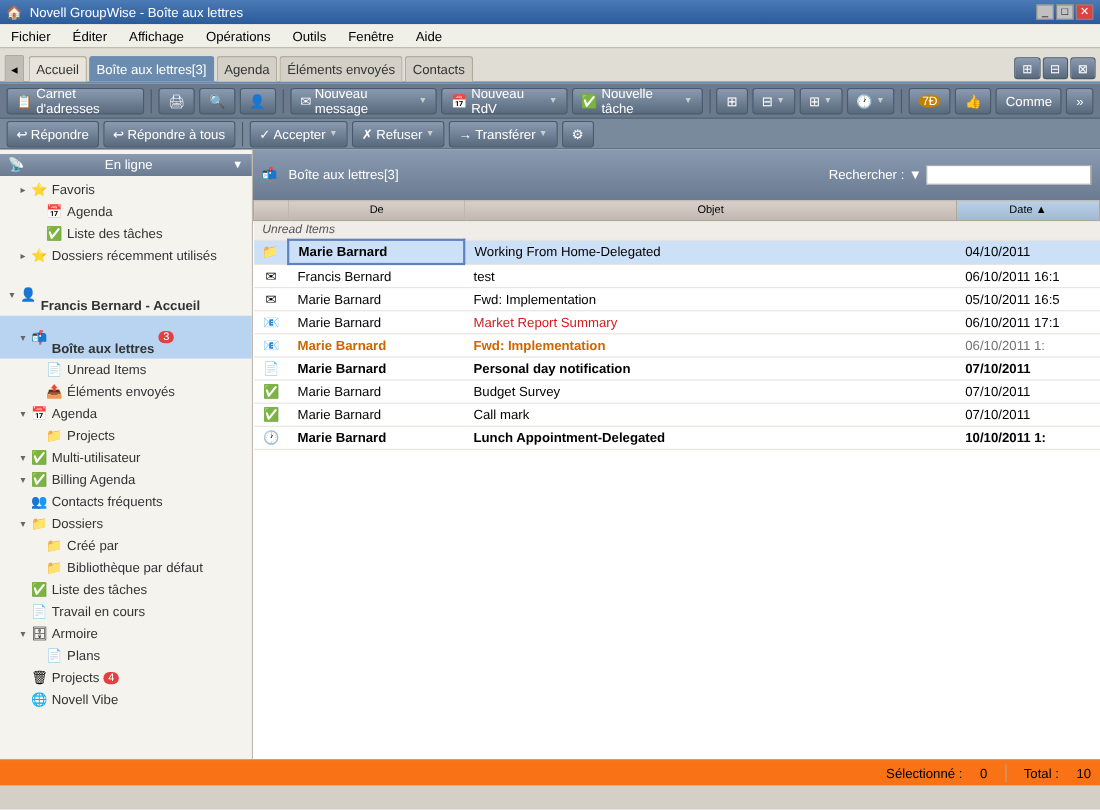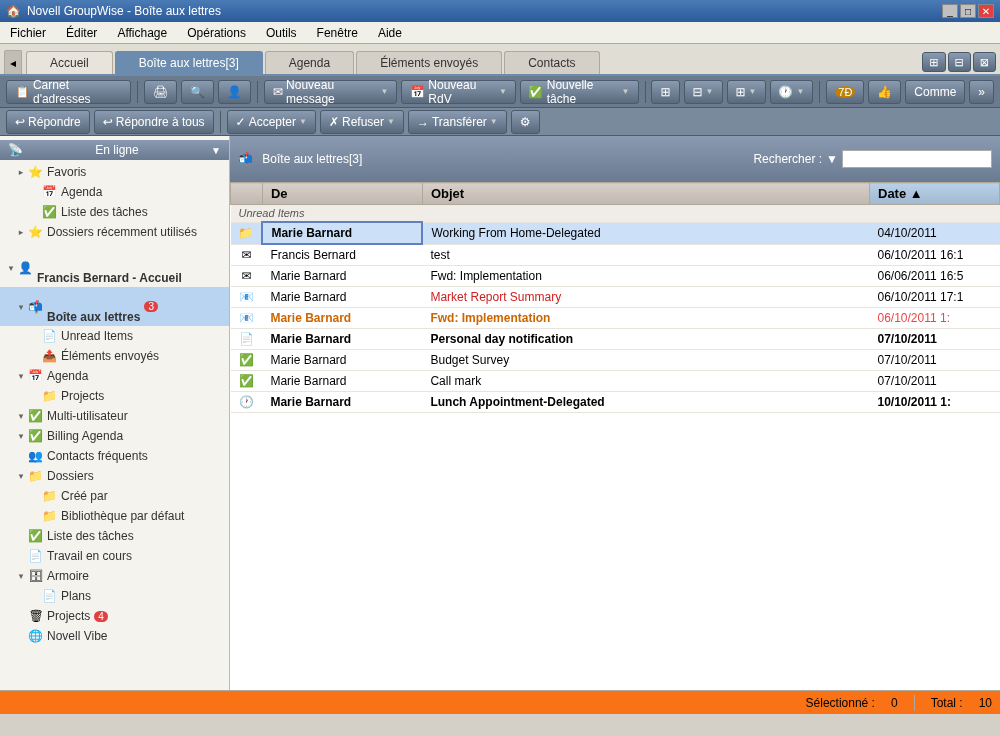--- a/index.html
+++ b/index.html
@@ -39,21 +39,21 @@
     
     #tabbar {
       background: #e0ddd5;
       display: flex;
       align-items: flex-end;
       padding: 2px 4px 0 4px;
       border-bottom: 2px solid #6b8cae;
       height: 32px;
     }
     .tab {
-      padding: 4px 23px;
+      padding: 4px 6px;
       border: 1px solid #b0a898;
       border-bottom: none;
       background: #d4d0c8;
       margin-right: 2px;
       cursor: pointer;
       font-size: 12px;
       border-radius: 3px 3px 0 0;
       color: #333;
     }
     .tab.active {
@@ -160,23 +160,23 @@
       padding: 0 4px; font-size: 11px; background: white;
     }
 
     
     #email-list { flex: 1; overflow-y: auto; }
     .email-table { width: 100%; border-collapse: collapse; }
     .email-table th {
       background: linear-gradient(to bottom, #d8d0c8, #c0b8b0);
       border: 1px solid #b0a898;
       padding: 3px 8px;
-      text-align: left;
-      font-size: 13px;
-      font-weight: bold;
+      text-align: center;
+      font-size: 10px;
+      font-weight: normal;
       position: sticky;
       top: 0;
     }
     .email-table th.sorted { background: linear-gradient(to bottom, #b8d0e8, #a0b8d0); }
     .email-table td {
       border-bottom: 1px solid #e8e4dc;
       padding: 3px 8px;
       font-size: 12px;
       vertical-align: middle;
     }
@@ -514,39 +514,39 @@
             <td>test</td>
             <td class="date-col">06/10/2011 16:1</td>
           </tr>
 
           <tr class="email-row">
             <td class="row-icon">
               <span>✉</span>
             </td>
             <td class="sender-col">Marie Barnard</td>
             <td>Fwd: Implementation</td>
-            <td class="date-col">06/06/2011 16:5</td>
+            <td class="date-col">05/10/2011 16:5</td>
           </tr>
 
           <tr class="email-row">
             <td class="row-icon">
               <span style="color:#c04040;">📧</span>
             </td>
             <td class="sender-col">Marie Barnard</td>
             <td style="color:#cc2020;">Market Report Summary</td>
             <td class="date-col" style="color:#000000;">06/10/2011 17:1</td>
           </tr>
 
           <tr class="email-row">
             <td class="row-icon">
               <span style="color:#cc6600;">📧</span>
             </td>
             <td class="sender-col" style="color:#cc6600; font-weight:bold;">Marie Barnard</td>
             <td style="color:#cc6600; font-weight:bold;">Fwd: Implementation</td>
-            <td class="date-col" style="color:#ef4444;">06/10/2011 1:</td>
+            <td class="date-col" style="color:#737373;">06/10/2011 1:</td>
           </tr>
 
           <tr class="email-row unread">
             <td class="row-icon">
               <span>📄</span>
             </td>
             <td class="sender-col" style="font-weight:bold;">Marie Barnard</td>
             <td style="font-weight:bold;">Personal day notification</td>
             <td class="date-col" style="font-weight:bold;">07/10/2011</td>
           </tr>

